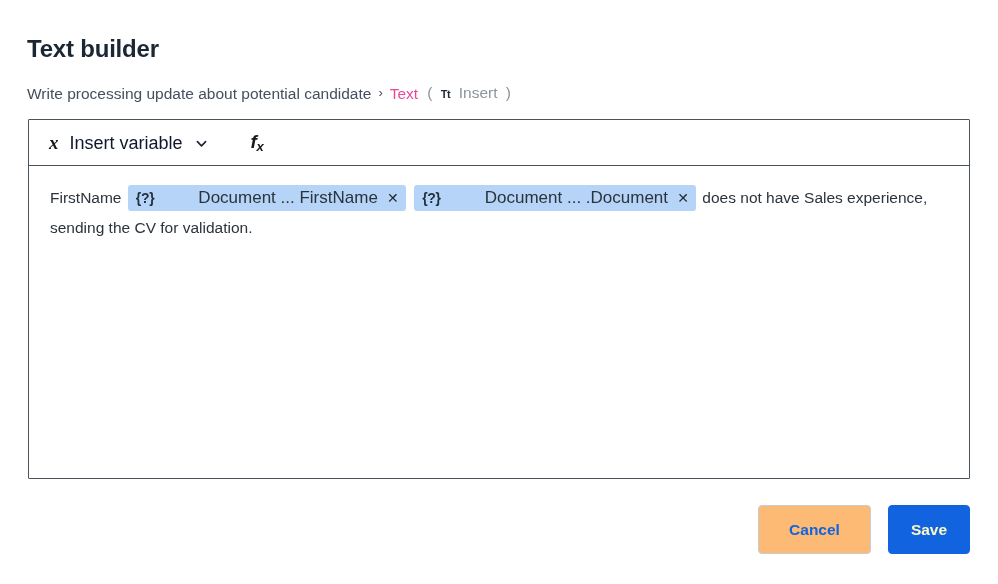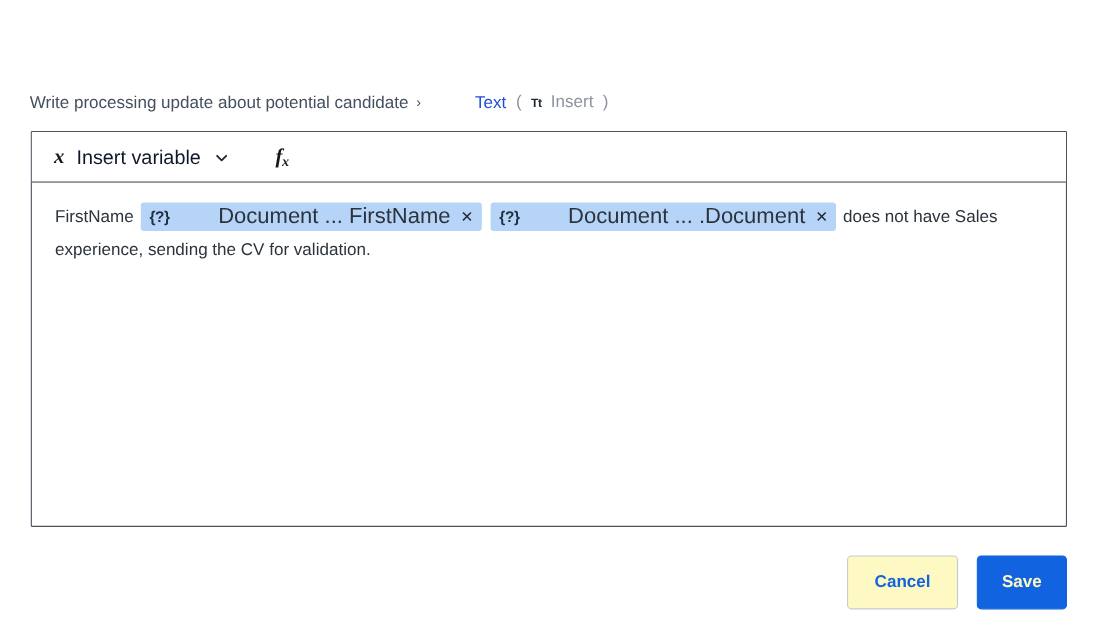--- a/index.html
+++ b/index.html
@@ -50,22 +50,21 @@
     color: #44505e;
   }
   .breadcrumb .crumb-sep {
     color: #44505e;
     margin: 0 7px;
     font-size: 13px;
     position: relative;
     top: -1px;
   }
   .breadcrumb .crumb-leaf {
-    color: #1d4ed8;
-    margin-left: 42px;
+    color: #ec4899;
   }
   .breadcrumb .type-wrap {
     margin-left: 9px;
     color: #8b949e;
   }
   .breadcrumb .paren {
     color: #8b949e;
   }
   .breadcrumb .type-icon {
     font-weight: bold;
@@ -118,21 +117,21 @@
   .tool-icon-x {
     font-family: "Liberation Serif", serif;
     font-style: italic;
     font-weight: bold;
     font-size: 19px;
     color: #16181c;
     margin-right: 11px;
     line-height: 1;
   }
   .tool-icon-fx {
-    font-family: Liberation Serif, serif;
+    font-family: Liberation Sans, sans-serif;
     font-style: italic;
     font-weight: bold;
     font-size: 19px;
     color: #16181c;
     margin-right: 9px;
     line-height: 1;
     letter-spacing: -0.5px;
   }
   .tool-icon-fx .sub {
     font-size: 13px;
@@ -176,21 +175,21 @@
     white-space: nowrap;
   }
   .chip-brace {
     font-weight: bold;
     font-size: 14px;
     color: #21303f;
     margin-right: 4px;
     letter-spacing: -0.3px;
   }
   .chip-label {
-    font-size: 20px;
+    font-size: 17px;
     color: #2b333c;
     padding-left: 40px;
   }
   .chip-close {
     margin-left: 9px;
     font-size: 14px;
     color: #1f2933;
     cursor: pointer;
     line-height: 1;
     display: inline-block;
@@ -213,37 +212,38 @@
     font-weight: bold;
     border-radius: 4px;
     cursor: pointer;
     height: 49px;
     box-sizing: border-box;
     display: flex;
     align-items: center;
     justify-content: center;
   }
   .btn-cancel {
-    width: 101px;
-    background: #fef9c3;
+    width: 113px;
+    background: #fdba74;
     border: 1px solid #c4ccd4;
     color: #1263e0;
   }
   .btn-save {
     width: 82px;
     background: #1263e0;
     border: 1px solid #1263e0;
     color: #fef9c3;
   }
 </style>
 </head>
 <body>
 
 <div class="dialog">
 
+  <div class="page-title">Text builder</div>
 
   <div class="breadcrumb">
     <span class="crumb-text">Write processing update about potential candidate</span>
     <span class="crumb-sep">›</span>
     <span class="crumb-leaf">Text</span>
     <span class="type-wrap">
       <span class="paren">(</span>
       <span class="type-icon">Tt</span>
       <span class="type-name">Insert</span>
       <span class="paren">)</span>

